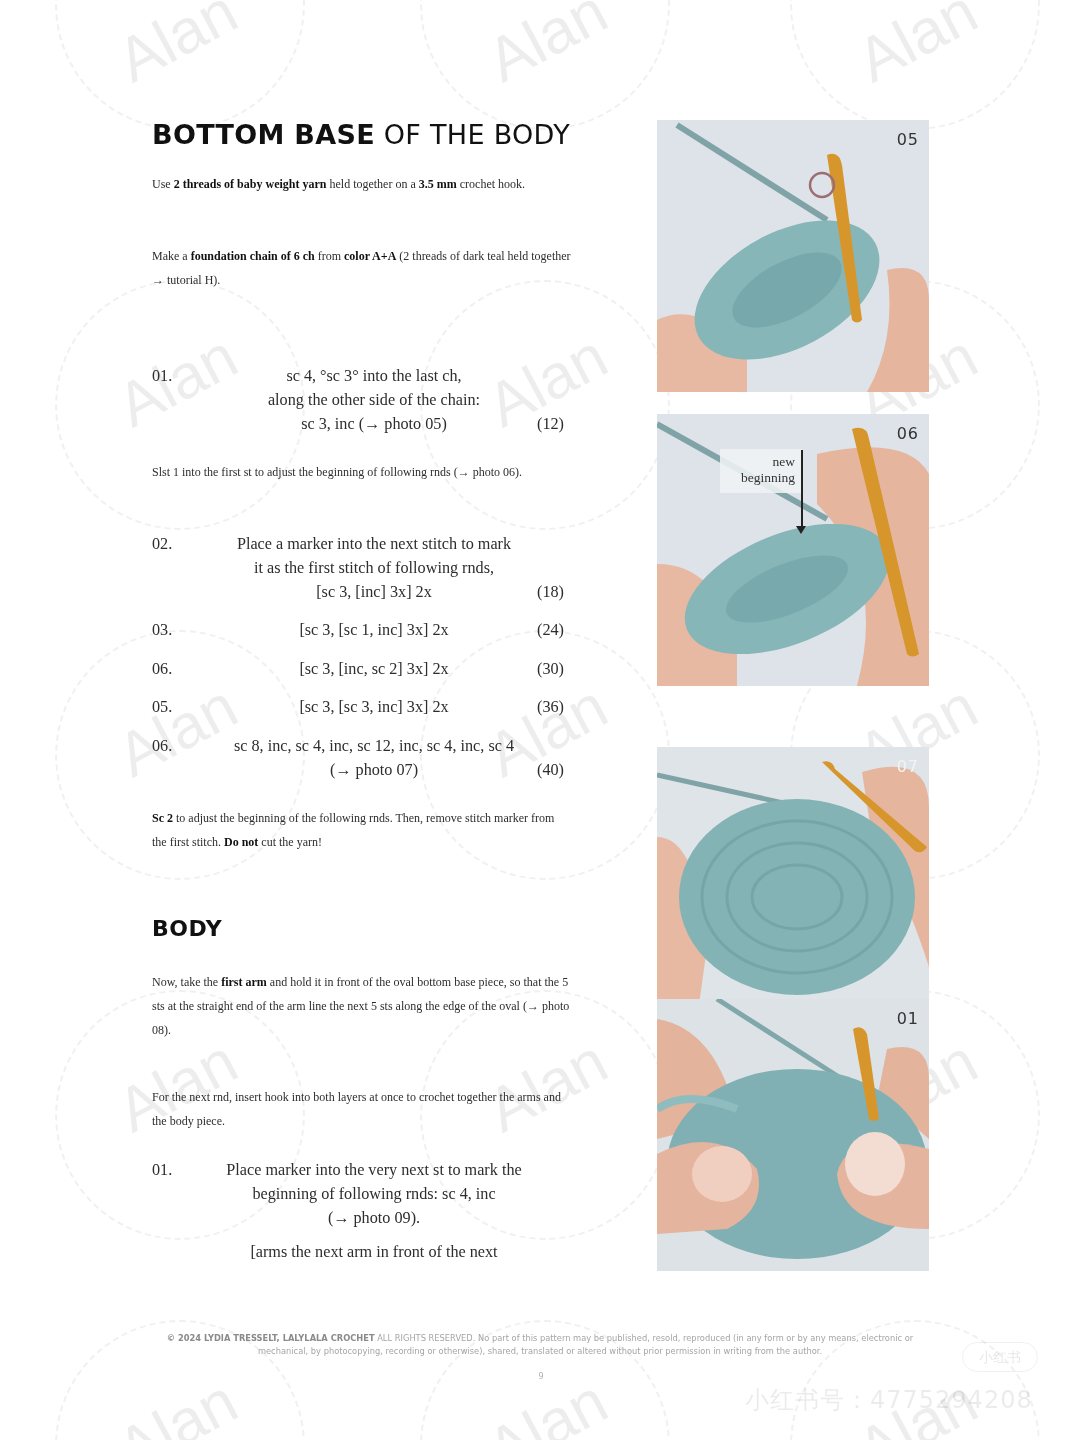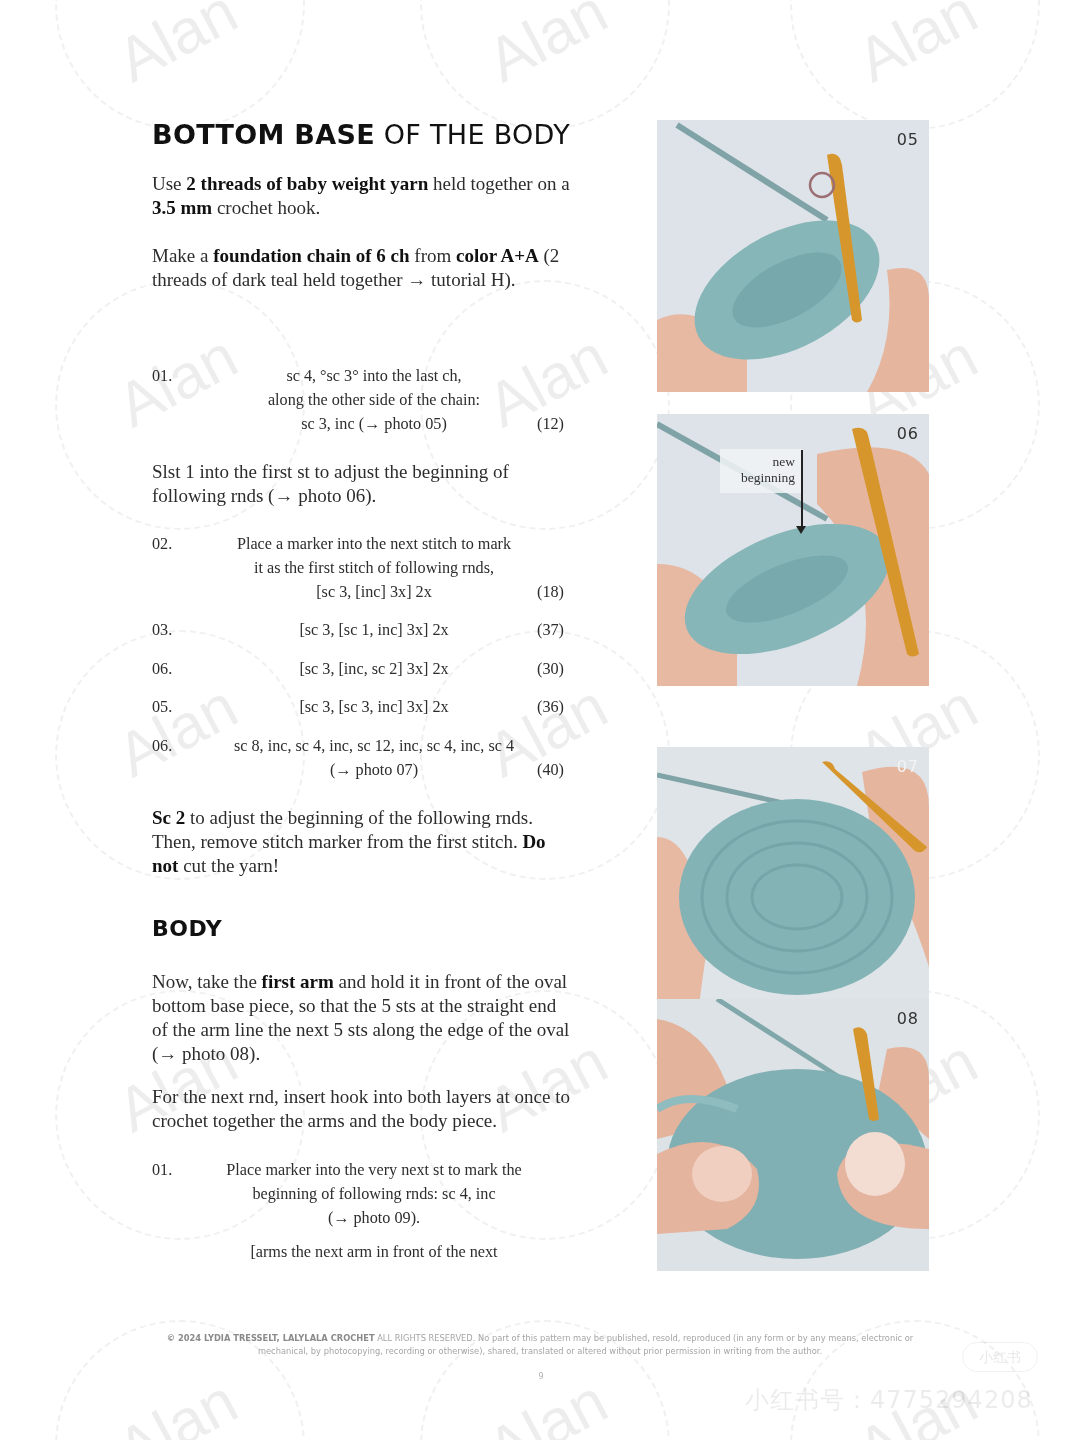--- a/index.html
+++ b/index.html
@@ -12,21 +12,21 @@
   .wm-text { position: absolute; font-family: "Liberation Sans", sans-serif; font-size: 62px;
              color: rgba(0,0,0,0.07); transform: rotate(-28deg); white-space: nowrap; }
 
   .page { position: absolute; inset: 0; z-index: 1; }
   .col { position: absolute; left: 152px; width: 420px; }
 
   h2.section-title { font-family: "DejaVu Sans", sans-serif; font-size: 27px; letter-spacing: 0.3px; color: #111; font-weight: normal; }
   h2.section-title b { font-weight: bold; }
   h2.body-title { font-family: "DejaVu Sans", sans-serif; font-size: 22px; font-weight: bold; color: #111; letter-spacing: 0.5px; }
 
-  p.txt { font-family: "Liberation Serif", serif; font-size: 19px; line-height: 24px; color: #2d2d2d; }
+  p.txt { font-family: "Liberation Serif", serif; font-size: 12px; line-height: 24px; color: #2d2d2d; }
   p.txt b { color: #111; }
 
   .row { position: absolute; left: 152px; width: 420px; font-family: "Liberation Serif", serif; font-size: 16.2px; line-height: 24px; color: #2d2d2d; }
   .row .num { position: absolute; left: 0; top: 0; }
   .row .instr { position: absolute; left: 72px; top: 0; width: 300px; }
   .row .instr div { white-space: nowrap; text-align: center; }
   .row .count { position: absolute; right: 8px; }
 
   .photo { position: absolute; left: 657px; width: 272px; height: 272px; overflow: hidden; }
   .photo .label { position: absolute; right: 10px; top: 10px; font-family: "DejaVu Sans", sans-serif; font-size: 16px; color: #333; letter-spacing: 1px; text-align: right; }
@@ -114,21 +114,21 @@
       <div>[sc 3, [inc] 3x] 2x</div>
     </div>
     <span class="count" style="top:48px;">(18)</span>
   </div>
 
   <div class="row" style="top:618px;height:24px;">
     <span class="num">03.</span>
     <div class="instr">
         <div>[sc 3, [sc 1, inc] 3x] 2x</div>
       </div>
-    <span class="count" style="top:0;">(37)</span>
+    <span class="count" style="top:0;">(24)</span>
   </div>
 
   <div class="row" style="top:657px;height:24px;">
     <span class="num">06.</span>
     <div class="instr">
         <div>[sc 3, [inc, sc 2] 3x] 2x</div>
       </div>
     <span class="count" style="top:0;">(30)</span>
   </div>
 
@@ -222,21 +222,21 @@
       <path d="M230 50 Q272 40 272 80 L272 140 Q250 120 220 100Z" fill="#e3b39c"></path>
       <line x1="60" y1="0" x2="185" y2="80" stroke="#80a8aa" stroke-width="5"></line>
       <ellipse cx="140" cy="165" rx="130" ry="95" fill="#80b0b3"></ellipse>
       <path d="M0 110 Q30 90 80 110" fill="none" stroke="#8fbcbe" stroke-width="8"></path>
       <path d="M0 155 Q60 125 100 170 Q110 210 70 230 L0 235Z" fill="#e4b49e"></path>
       <ellipse cx="65" cy="175" rx="30" ry="28" fill="#f0cfc0"></ellipse>
       <path d="M272 150 Q190 130 180 175 Q185 230 272 230Z" fill="#e4b49e"></path>
       <ellipse cx="218" cy="165" rx="30" ry="32" fill="#f3dcd2"></ellipse>
       <path d="M196 30 Q205 25 210 35 L222 120 Q216 124 212 120 Z" fill="#d7962b"></path>
     </svg>
-    <span class="label">08</span>
+    <span class="label">01</span>
   </div>
 
   <div class="footer"><b>© 2024 LYDIA TRESSELT, LALYLALA CROCHET</b><span> ALL RIGHTS RESERVED. No part of this pattern may be published, resold, reproduced (in any form or by any means, electronic or mechanical, by photocopying, recording or otherwise), shared, translated or altered without prior permission in writing from the author.</span></div>
   <div class="page-num">9</div>
 
   <div class="xhs-badge">小红书</div>
   <div class="xhs-id">小红书号：4775294208</div>
 </div>
 
 </body></html>

